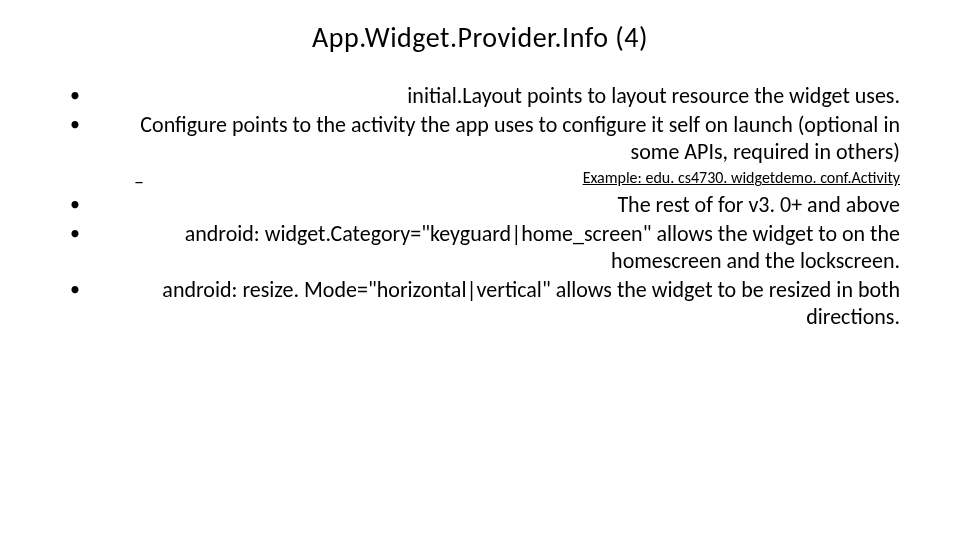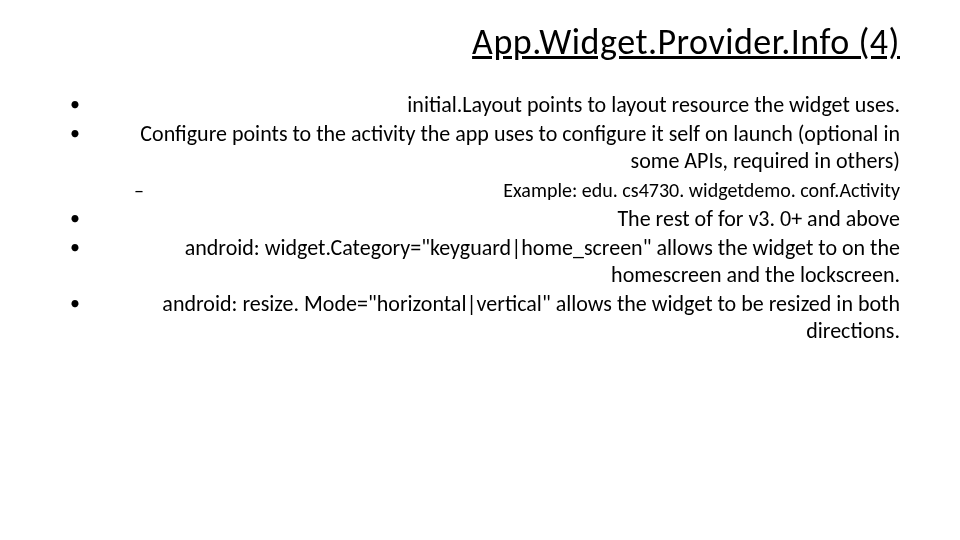--- a/index.html
+++ b/index.html
@@ -6,27 +6,26 @@
     body {
       width: 960px;
       height: 540px;
       background: #fff;
       font-family: Calibri, "Segoe UI", Arial, sans-serif;
       color: #000;
       padding: 20px 60px 20px 60px;
       overflow: hidden;
     }
     .title {
-      text-align: right;
-      font-size: 36px;
+      text-align: center;
+      font-size: 28px;
       font-weight: 400;
       margin-top: 0px;
       margin-bottom: 28px;
       letter-spacing: 0.5px;
-      text-decoration: underline;
     }
     ul.main {
       list-style: none;
       padding-left: 0;
     }
     ul.main > li {
       position: relative;
       padding-left: 34px;
       font-size: 22px;
       line-height: 1.22;
@@ -42,22 +41,23 @@
     }
     ul.sub {
       list-style: none;
       padding-left: 0;
       margin-top: 3px;
       margin-bottom: 3px;
     }
     ul.sub > li {
       position: relative;
       padding-left: 64px;
-      font-size: 20px;
+      font-size: 16px;
       line-height: 1.3;
+      text-decoration: underline;
     }
     ul.sub > li::before {
       content: "–";
       position: absolute;
       left: 40px;
       top: 0;
       font-size: 20px;
     }
   </style>
 </head>

